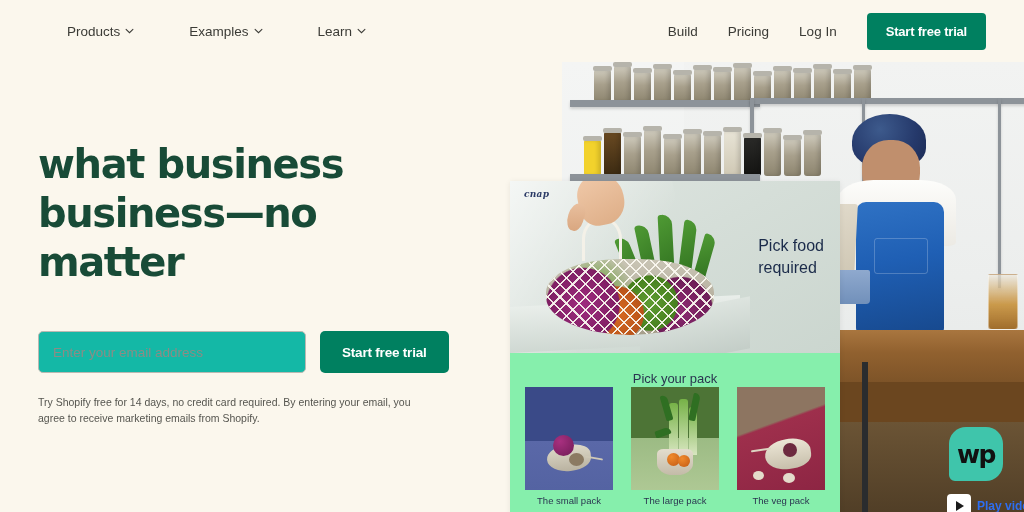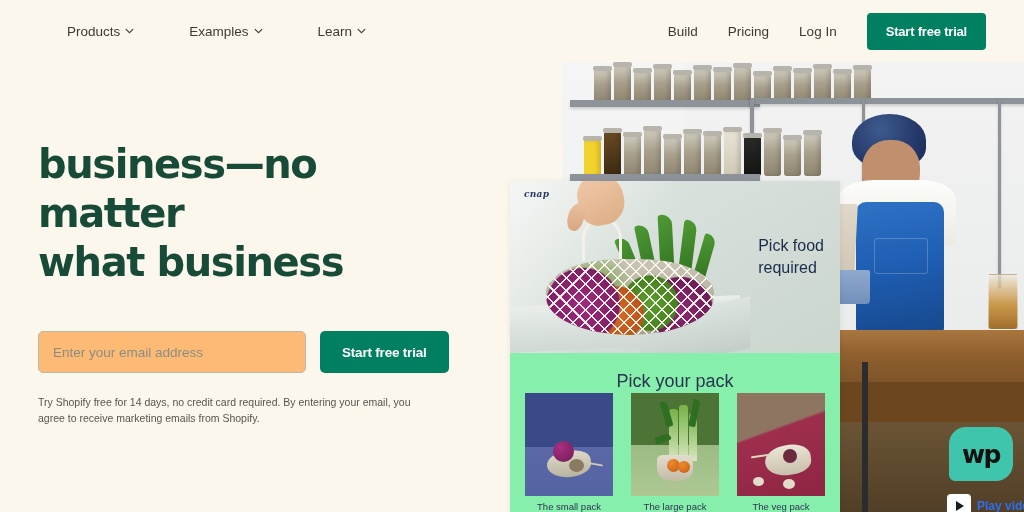--- a/index.html
+++ b/index.html
@@ -113,21 +113,21 @@
     align-items: stretch;
     gap: 14px;
     margin-top: 44px;
   }
 
   .email-input {
     width: 268px;
     height: 42px;
     border: 1px solid #b9b9b2;
     border-radius: 5px;
-    background: #fdba74;
+    background: #14b8a6;
     font-size: 13.5px;
     color: #3b3b36;
     padding: 0 14px;
     font-family: "Liberation Sans", sans-serif;
     outline: none;
   }
   .email-input::placeholder { color: #8c8c85; }
 
   .btn-trial-hero {
     background: #008060;
@@ -266,21 +266,21 @@
   .sp-stand {
     position: absolute;
     background: #2a2c2e;
   }
 
   
   .wp-badge {
     position: absolute;
     left: 949px;
     top: 427px;
-    width: 64px;
+    width: 54px;
     height: 54px;
     background: #3fc5ab;
     border-radius: 17px 17px 17px 6px;
     z-index: 22;
     display: flex;
     align-items: center;
     justify-content: center;
   }
   .wp-badge span {
     font-family: "DejaVu Sans", sans-serif;
@@ -458,21 +458,21 @@
     text-align: left;
     font-family: "Liberation Sans", sans-serif;
   }
 
   .gc-body {
     padding-top: 18px;
     text-align: center;
   }
 
   .gc-pick {
-    font-size: 18px;
+    font-size: 13px;
     color: #2a3550;
     margin-bottom: 1px;
   }
 
   .gc-thumbs {
     display: flex;
     justify-content: center;
     gap: 18px;
   }
   .gc-thumb-cell { width: 88px; }
@@ -765,22 +765,22 @@
   <div class="nav-right">
     <a class="nav-link">Build</a>
     <a class="nav-link">Pricing</a>
     <a class="nav-link">Log In</a>
     <button class="btn-trial-nav">Start free trial</button>
   </div>
 </nav>
 
 <section class="hero">
   <h1 class="hero-title">
+    <div>what business</div>
     <div>business—no matter</div>
-    <div>what business</div>
   </h1>
 
   <form class="form-row">
     <input class="email-input" type="email" placeholder="Enter your email address" style="">
     <button class="btn-trial-hero">Start free trial</button>
   </form>
 
   <p class="disclaimer">Try Shopify free for 14 days, no credit card required. By entering your email, you agree to receive marketing emails from Shopify.</p>
 </section>
 

